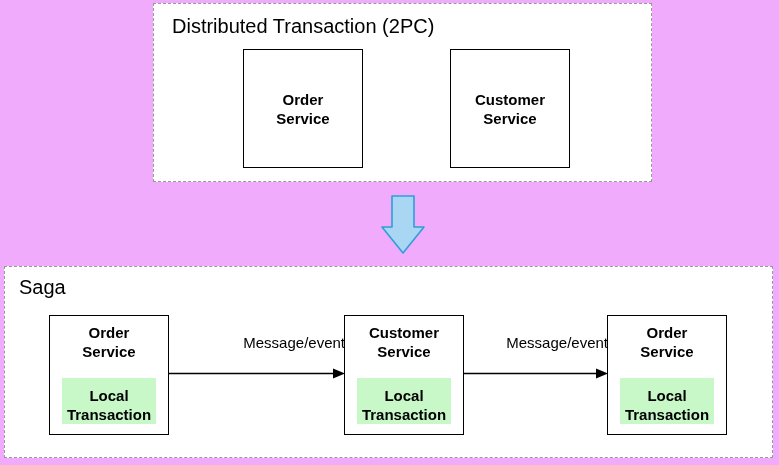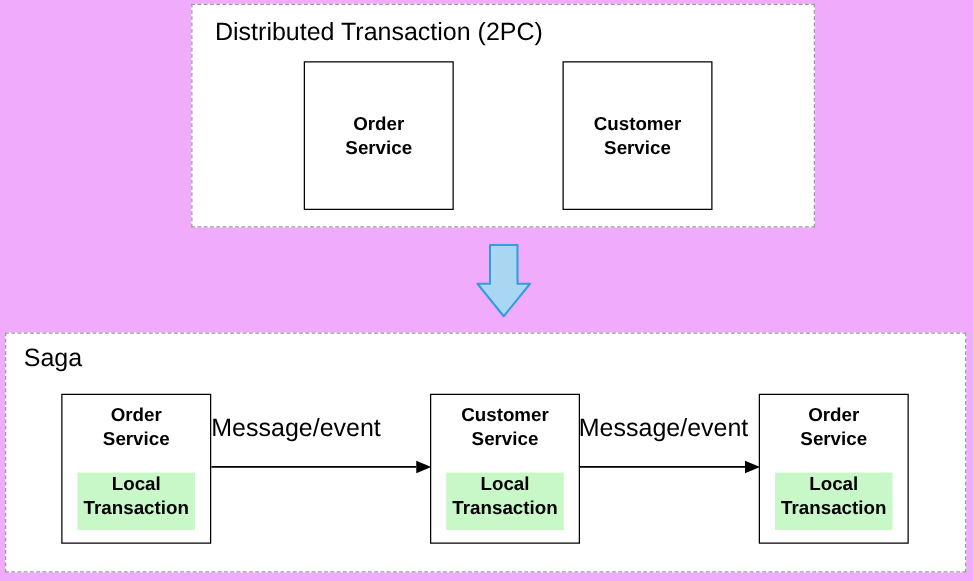--- a/index.html
+++ b/index.html
@@ -66,38 +66,38 @@
     position: absolute;
     left: 0; right: 0; top: 7px;
     text-align: center;
   }
   .local-box {
     position: absolute;
     left: 12px; top: 62px;
     width: 94px; height: 46px;
     background: var(--local-transaction-fill, #c8f7c8);
     display: flex;
-    align-items: flex-start;
+    align-items: flex-end;
     justify-content: center;
     text-align: center;
     font-size: 15px;
     line-height: 19px;
   }
 
   .flow-arrow { position: absolute; }
   #arrow-1 { left: 169px; top: 367px; }
   #arrow-2 { left: 463px; top: 367px; }
   .flow-arrow line { stroke: var(--arrow-black, #000); stroke-width: 1.5; }
   .flow-arrow polygon { fill: var(--arrow-black, #000); }
 
   .arrow-label {
     position: absolute;
     top: 334px;
-    text-align: left;
-    font-size: 20px;
+    text-align: right;
+    font-size: 15px;
     line-height: 18px;
     white-space: nowrap;
   }
   #arrow-label-1 { left: 169px; width: 176px; }
   #arrow-label-2 { left: 463px; width: 145px; }
 
   #down-arrow {
     position: absolute;
     left: 381px; top: 195px;
   }

